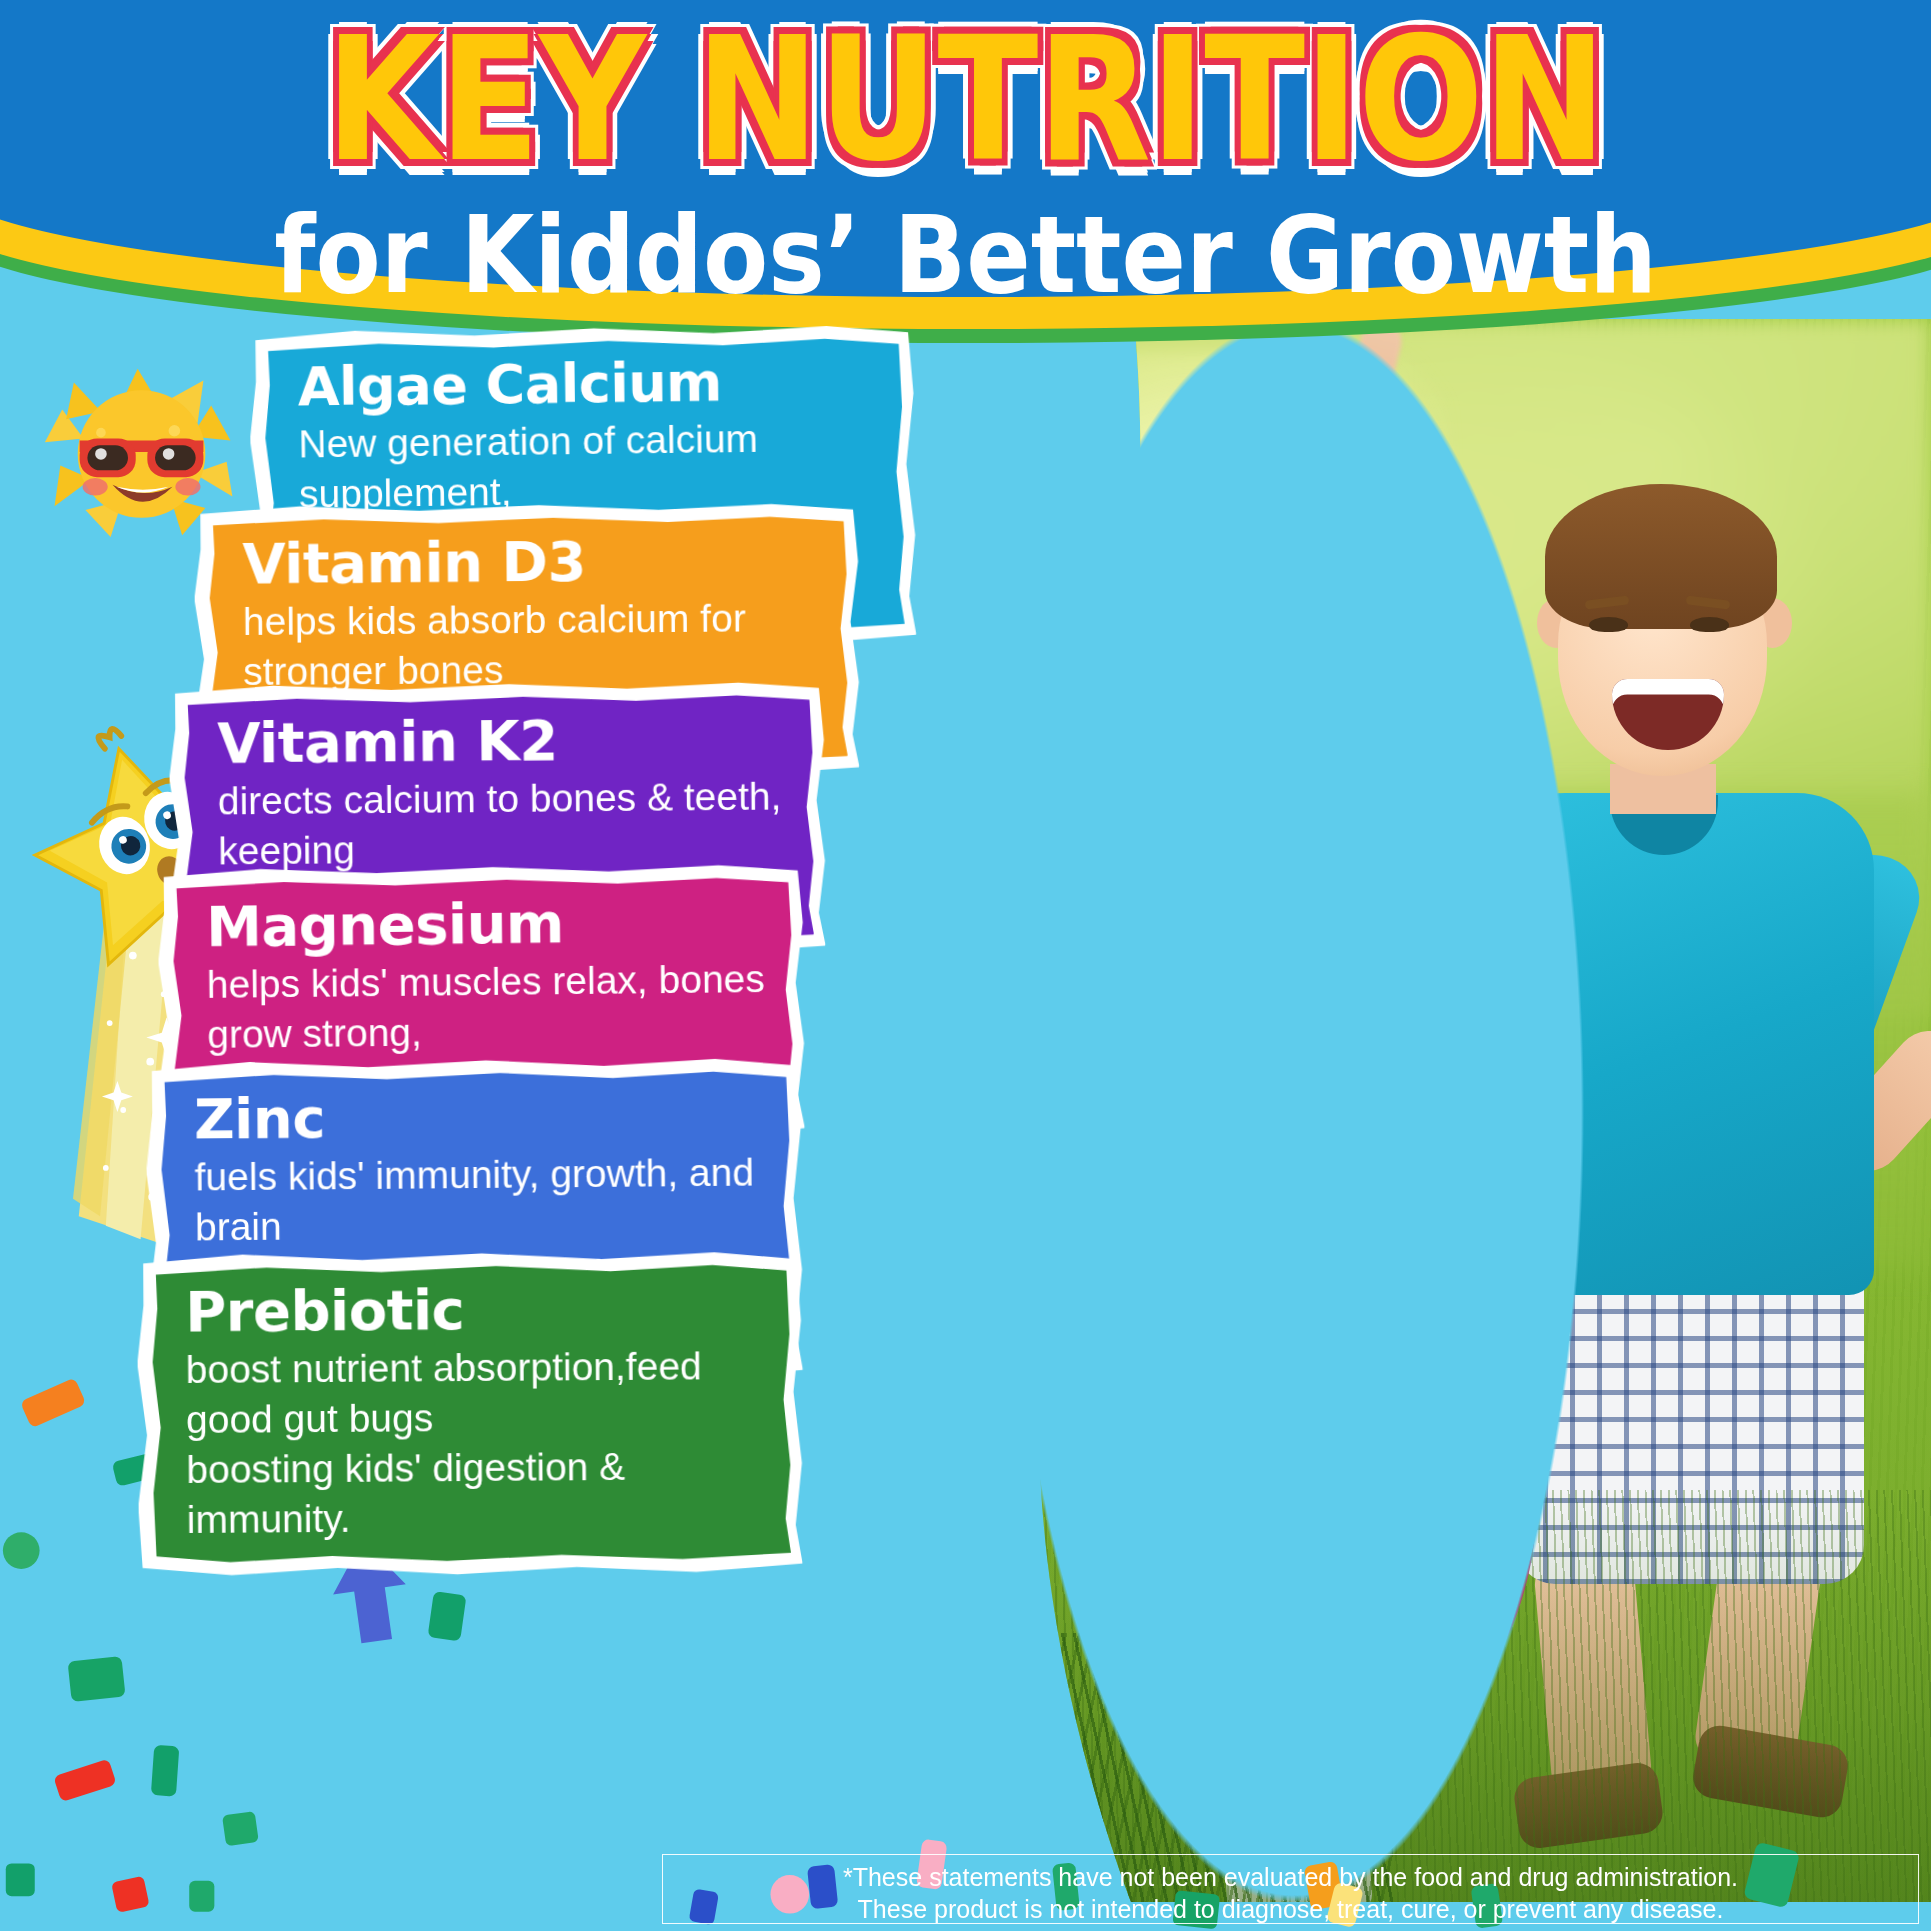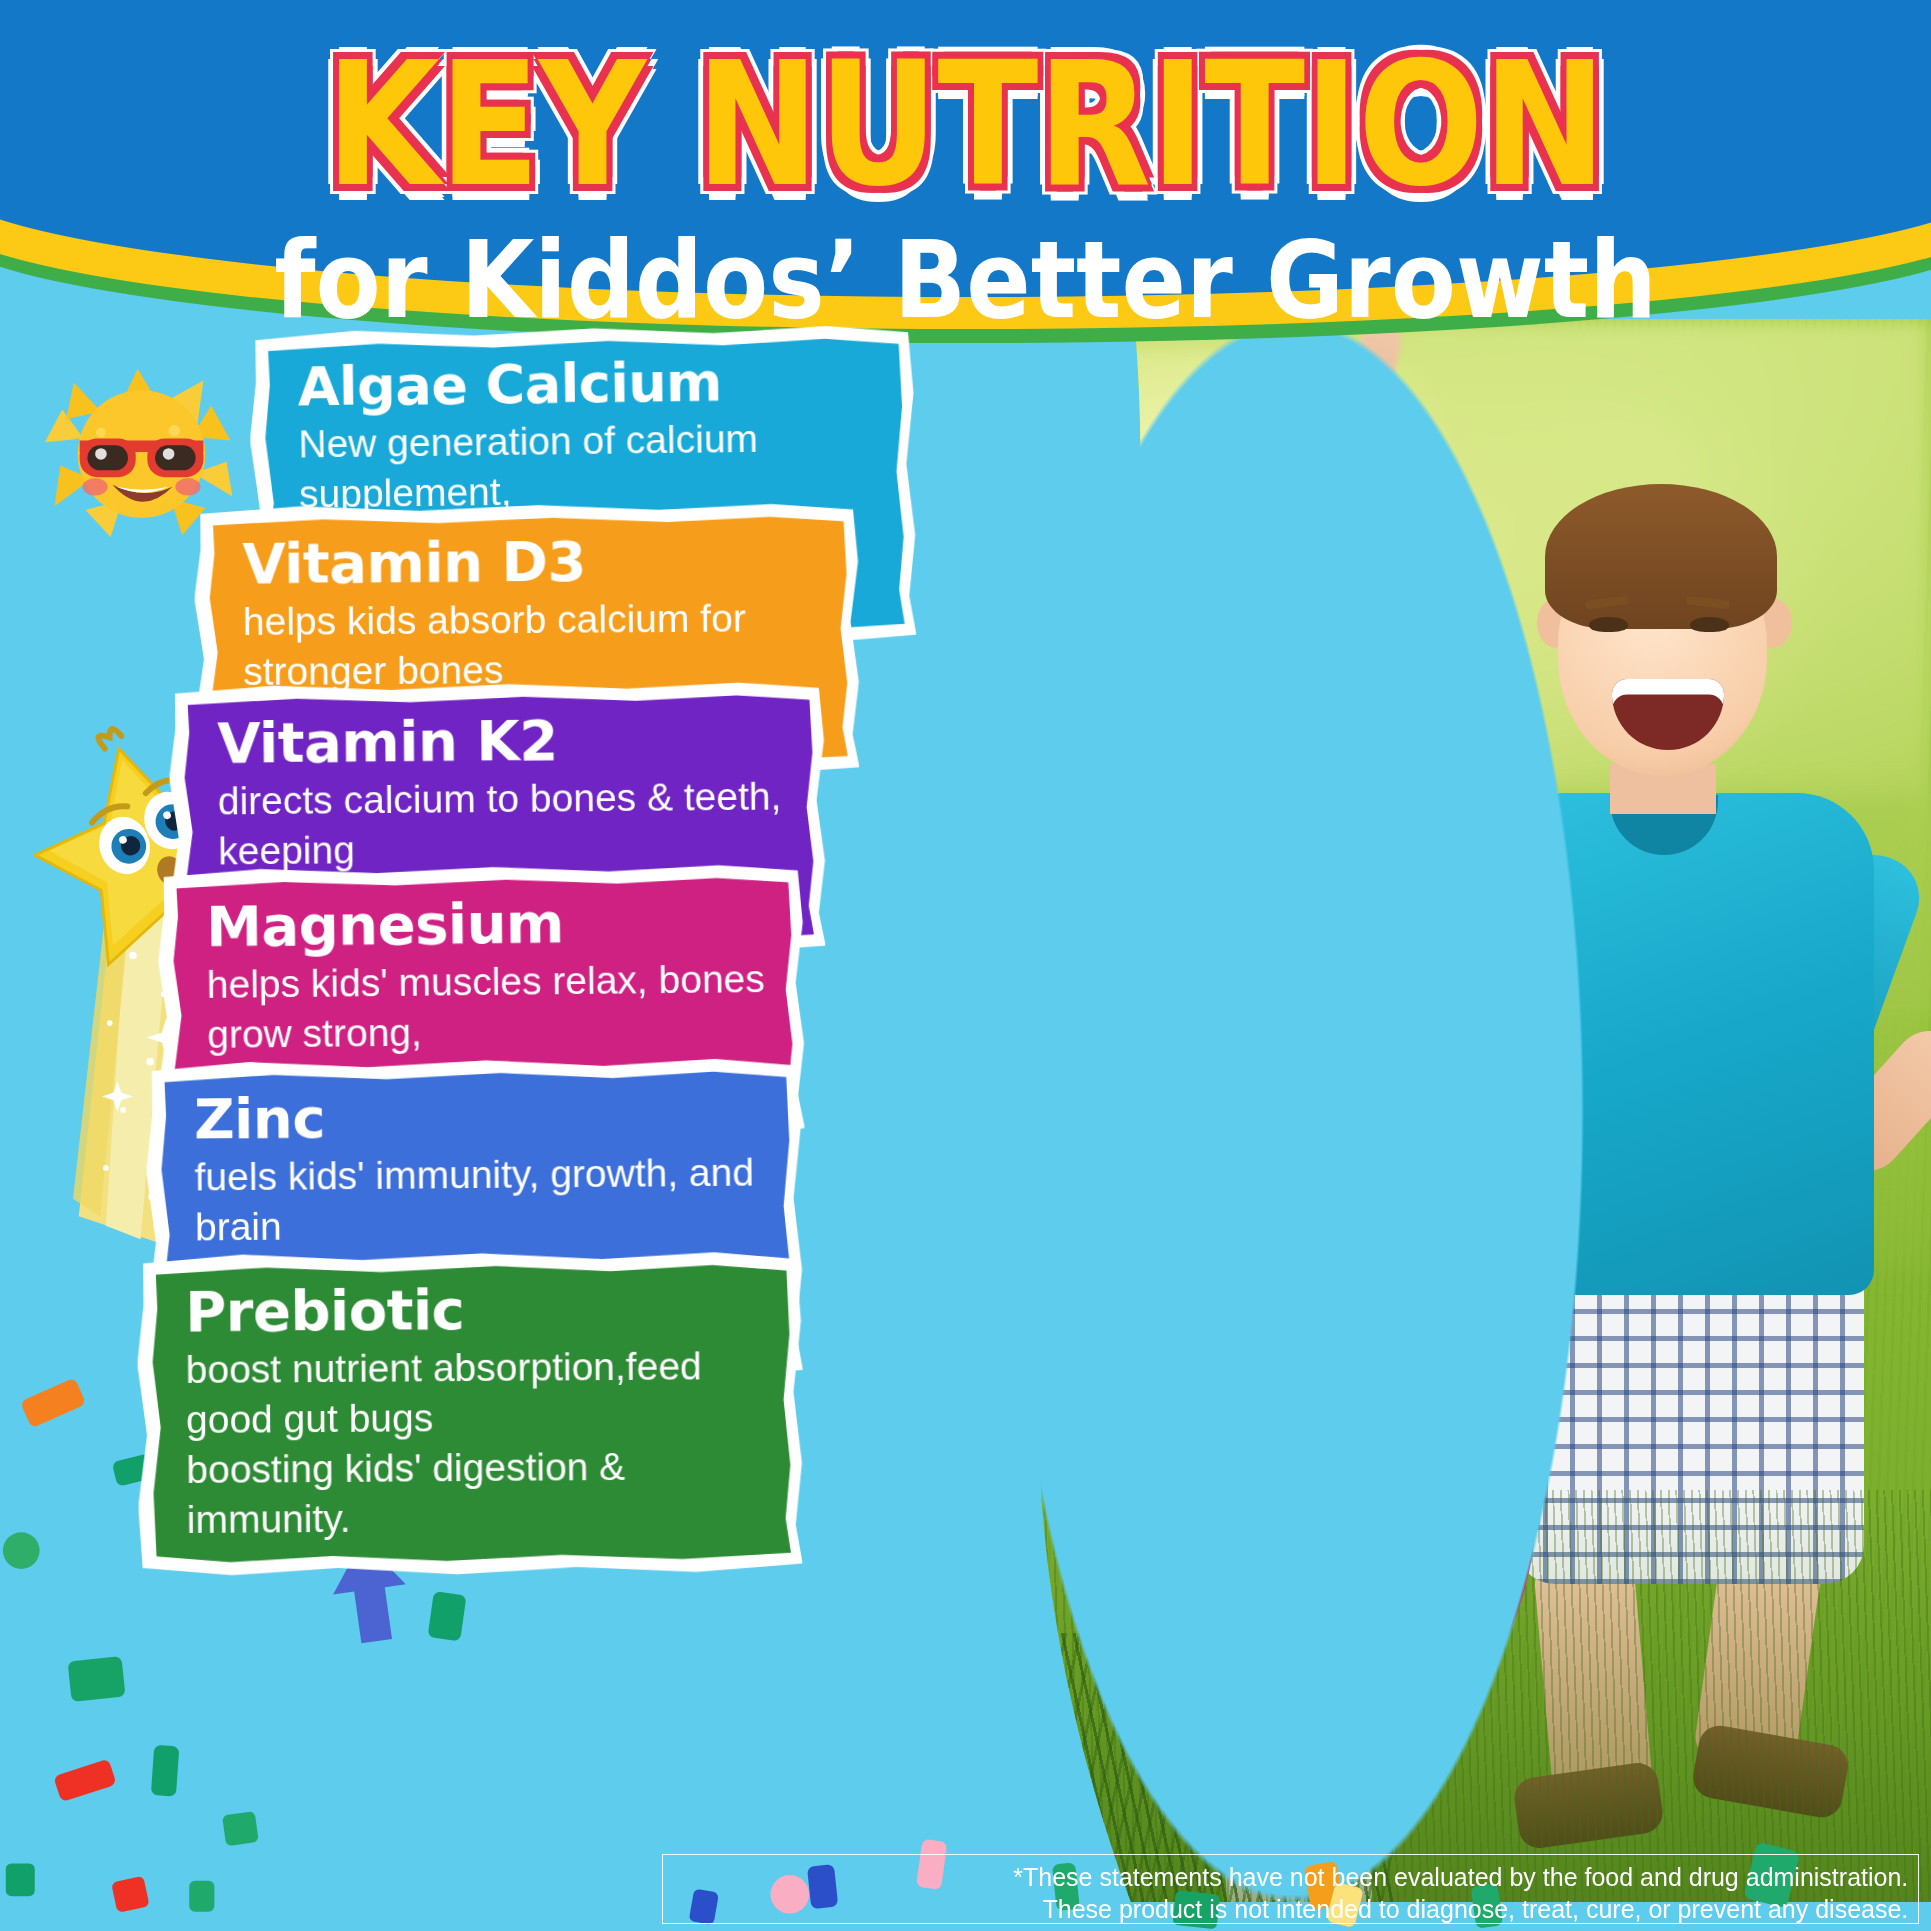--- a/index.html
+++ b/index.html
@@ -266,21 +266,21 @@
     background:#FCC914;
     border-radius: 0 0 50% 50% / 0 0 112px 112px;
     z-index:2;
   }
   .header .band-top{
     position:absolute; left:-58px; top:-39px; width:2057px; height:336px;
     background:#1478C8;
     border-radius: 0 0 50% 50% / 0 0 116px 116px;
     z-index:3;
   }
-  .header-inner{ position:absolute; inset:0; z-index:6;margin-top:25px; }
+  .header-inner{ position:absolute; inset:0; z-index:6; }
 
   .title{
     position:absolute; left:0; top:13.5px; width:1931px; text-align:center;
     font-family:"DejaVu Sans", sans-serif;
     font-weight:bold; font-size:145px; letter-spacing:-1px;
     color:#FFC709;
     line-height:1.0;
     transform: scaleY(1.18) scaleX(1.02);
     transform-origin: top center;
     text-shadow:
@@ -351,21 +351,21 @@
   
   .confetti{ position:absolute; inset:0; z-index:4; pointer-events:none; }
 
   
   .disclaimer{
     position:absolute; left:662px; top:1854px; width:1257px; height:70px;
     border:1.9px solid rgba(255,255,255,.92);
     color:#fff; z-index:20;
     font-family:"Liberation Sans", sans-serif;
     font-size:25px; line-height:1.28;
-    text-align:right;
+    text-align:center;
     padding:5.8px 9.7px 0 9.7px;
     background:transparent;
   }
   .disclaimer div{ white-space:nowrap; }
 </style>
 </head>
 <body style="background: rgb(94, 204, 236);">
 
 <div id="stage">
 

